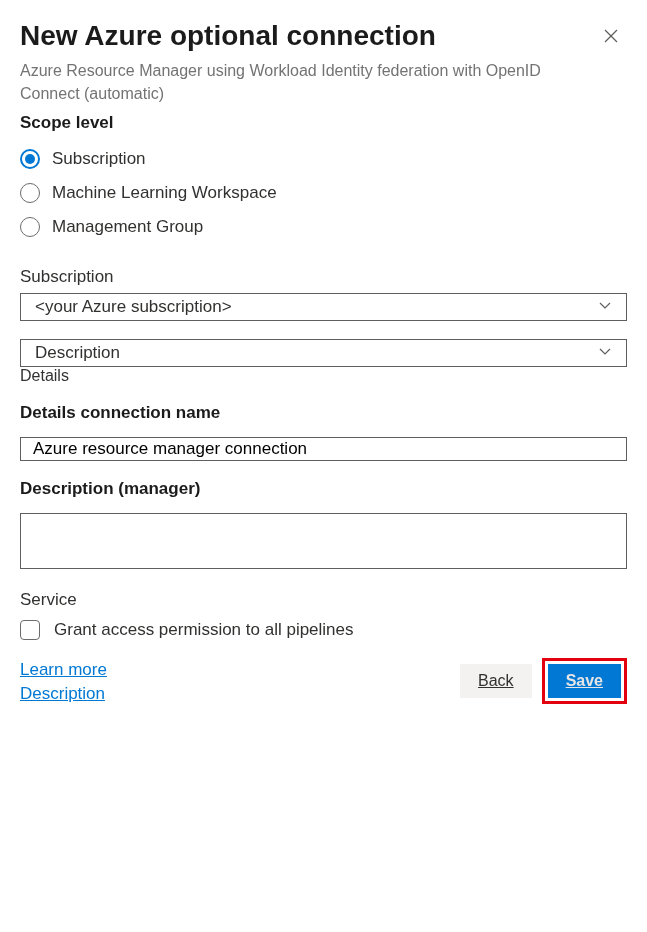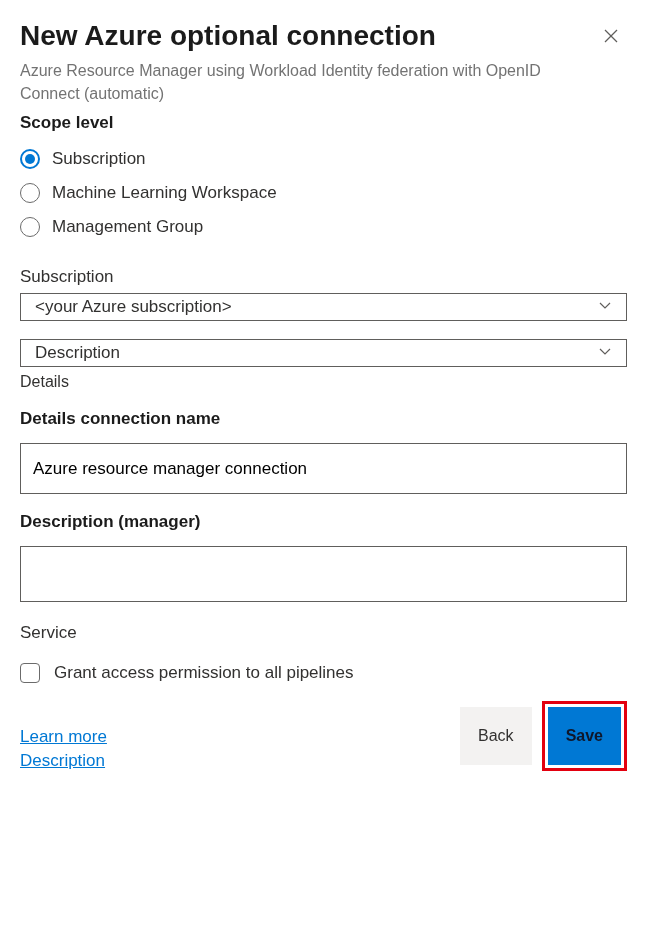--- a/index.html
+++ b/index.html
@@ -96,25 +96,25 @@
       padding: 0 14px;
       cursor: pointer;
       font-size: 17px;
     }
     .chevron {
       color: #605e5c;
     }
     .sub-label {
       font-size: 16px;
       color: #323130;
-      margin-top: 6px;
+      margin-top: 0;
     }
     .text-input {
       border: 1px solid #605e5c;
-      height: 51px;
+      height: 24px;
       padding: 0 12px;
       font-size: 17px;
       width: 100%;
       font-family: inherit;
     }
     .textarea-input {
       border: 1px solid #605e5c;
       height: 56px;
       padding: 8px 12px;
       font-size: 17px;
@@ -122,21 +122,21 @@
       font-family: inherit;
       resize: none;
     }
     .field-block {
       margin-bottom: 18px;
     }
     .checkbox-row {
       display: flex;
       align-items: flex-start;
       gap: 14px;
-      margin-top: 20px;
+      margin-top: 10px;
       margin-bottom: 18px;
     }
     .checkbox-box {
       width: 20px;
       height: 20px;
       border: 1px solid #6b6b6b;
       border-radius: 4px;
       cursor: pointer;
     }
     .checkbox-label {
@@ -158,33 +158,34 @@
       text-decoration: underline;
       font-size: 17px;
       cursor: pointer;
     }
     .buttons {
       display: flex;
       gap: 10px;
       align-items: center;
     }
     .btn {
-      padding: 20px 18px;
+      padding: 8px 18px;
       font-size: 16px;
       cursor: pointer;
       border: none;
       font-family: inherit;
+      text-decoration: underline;
     }
     .btn-back {
       background: #f3f2f1;
       color: #323130;
     }
     .btn-save {
       background: #0078d4;
-      color: #0f172a;
+      color: #e5e5e5;
       font-weight: 600;
     }
     .save-highlight {
       border: 3px solid #e3000f;
       padding: 3px;
       display: inline-block;
     }
   </style>
 </head>
 <body>

